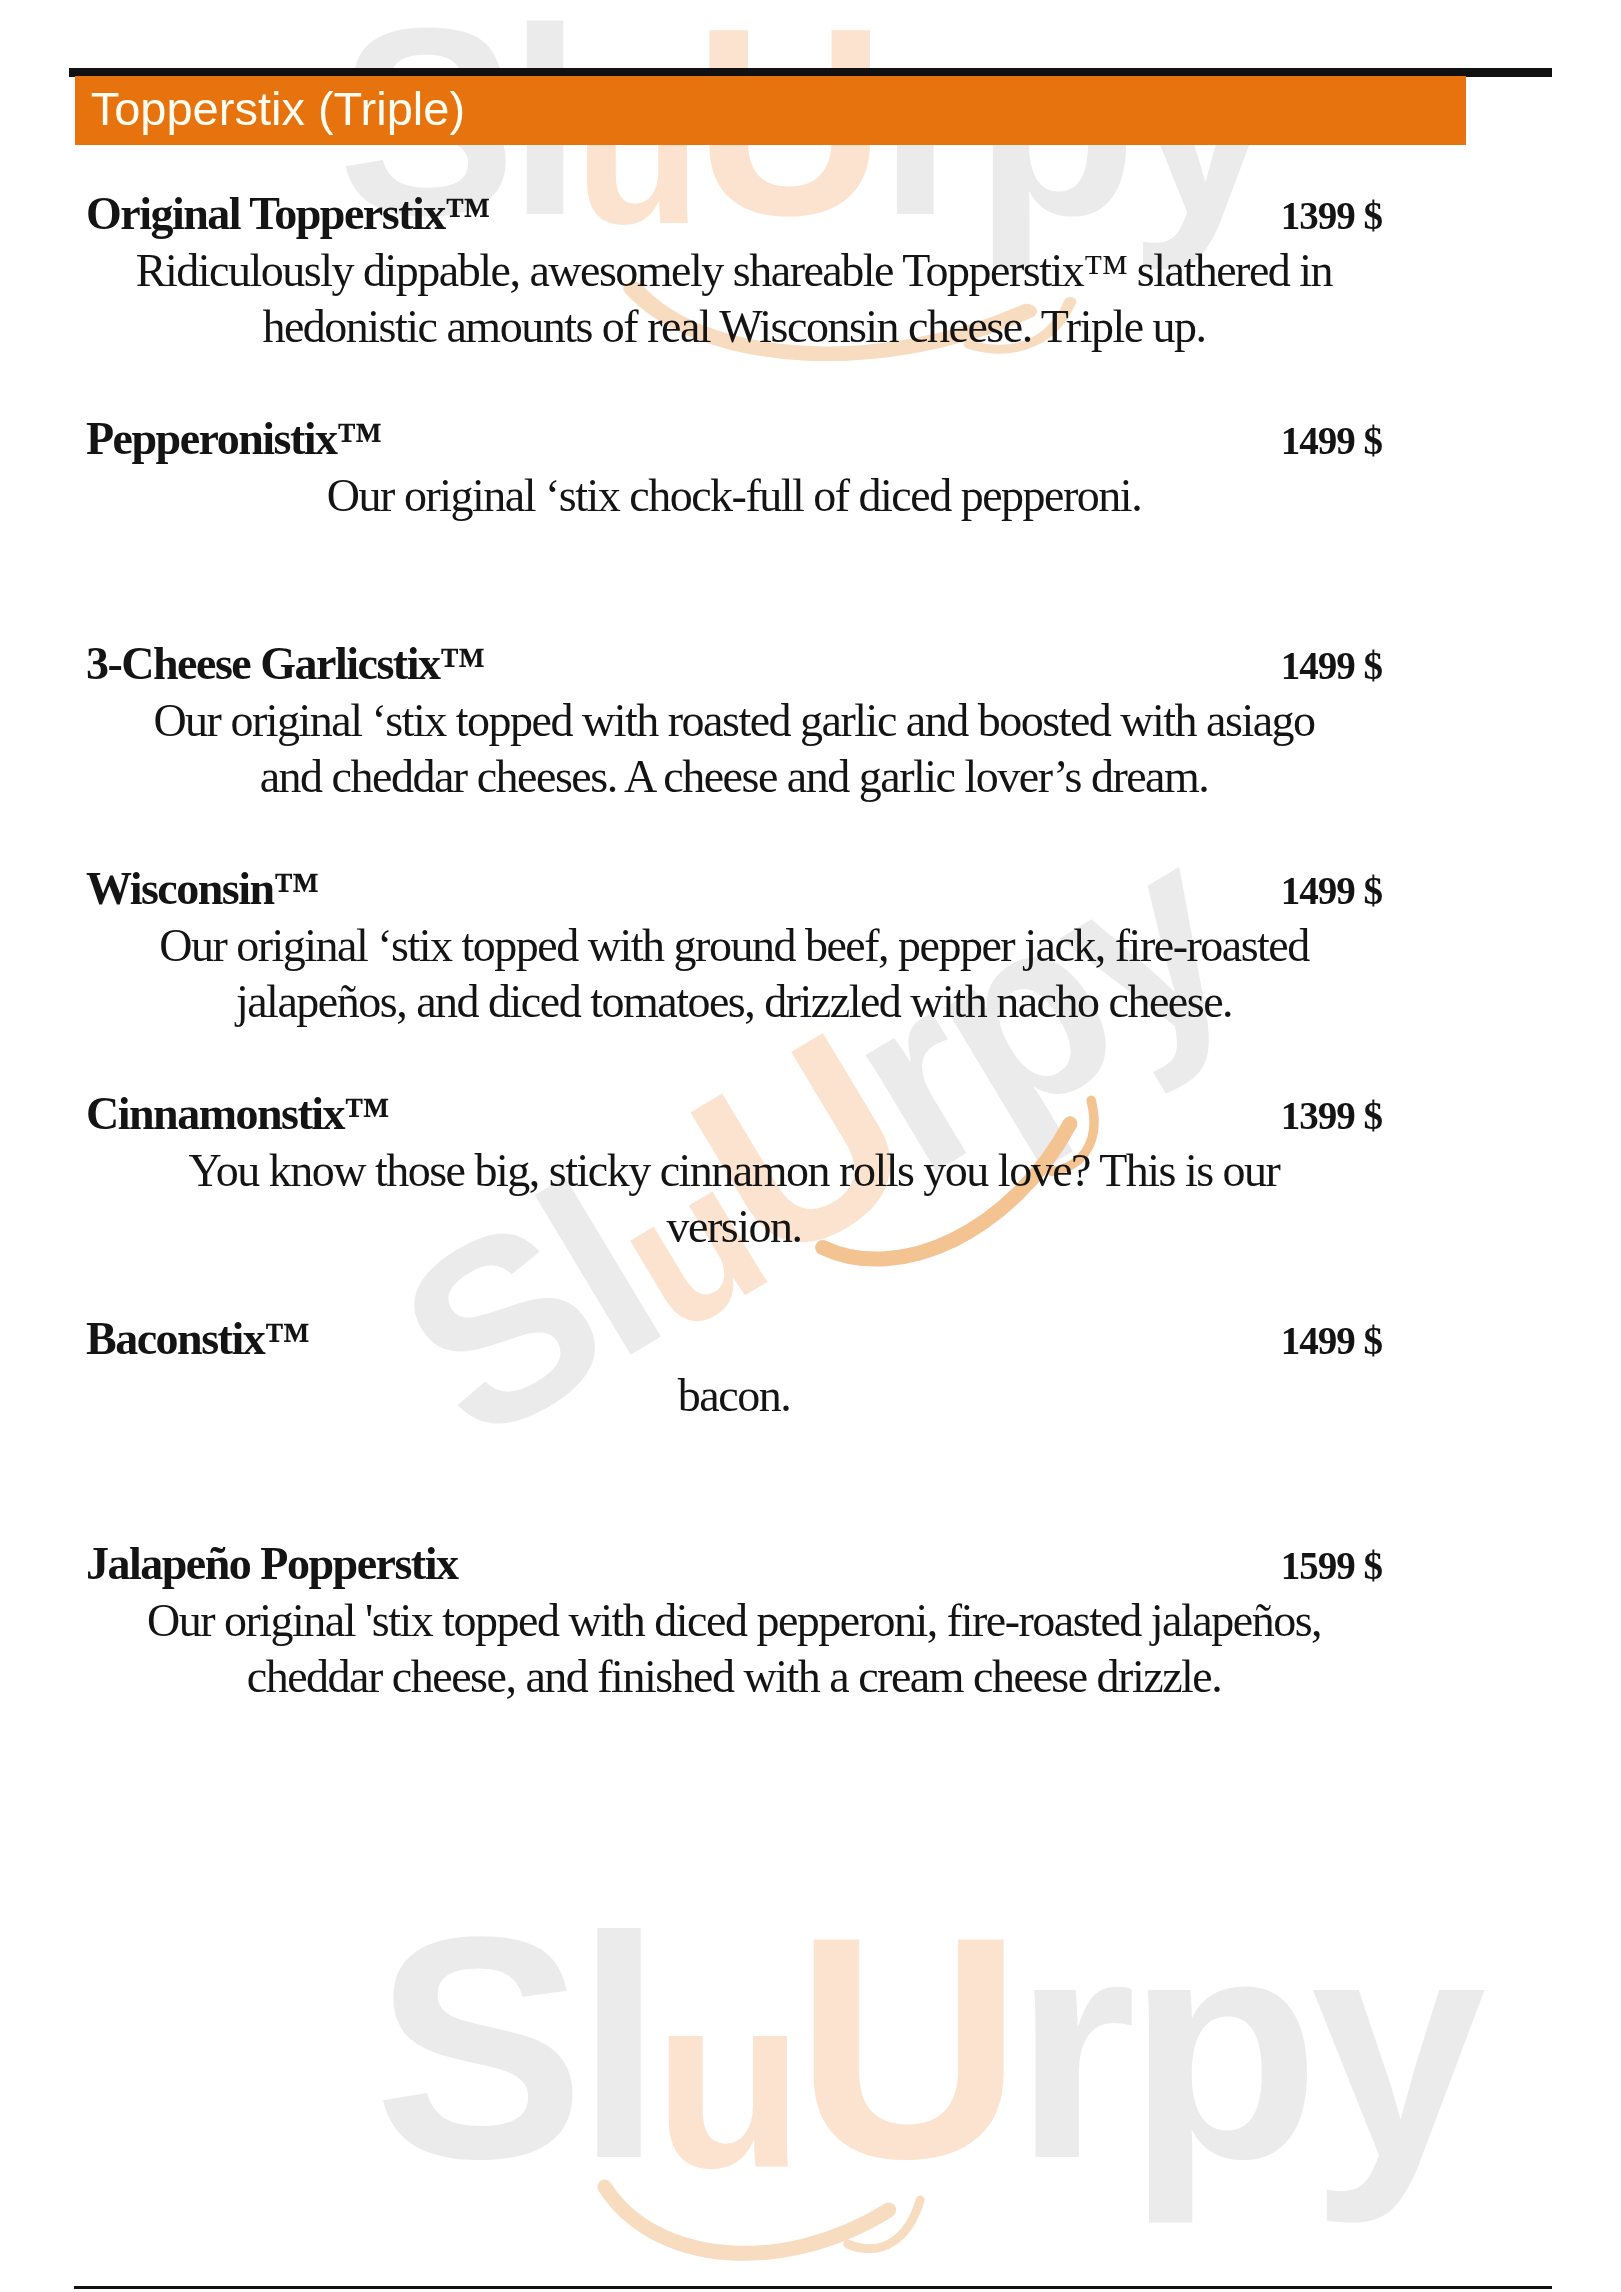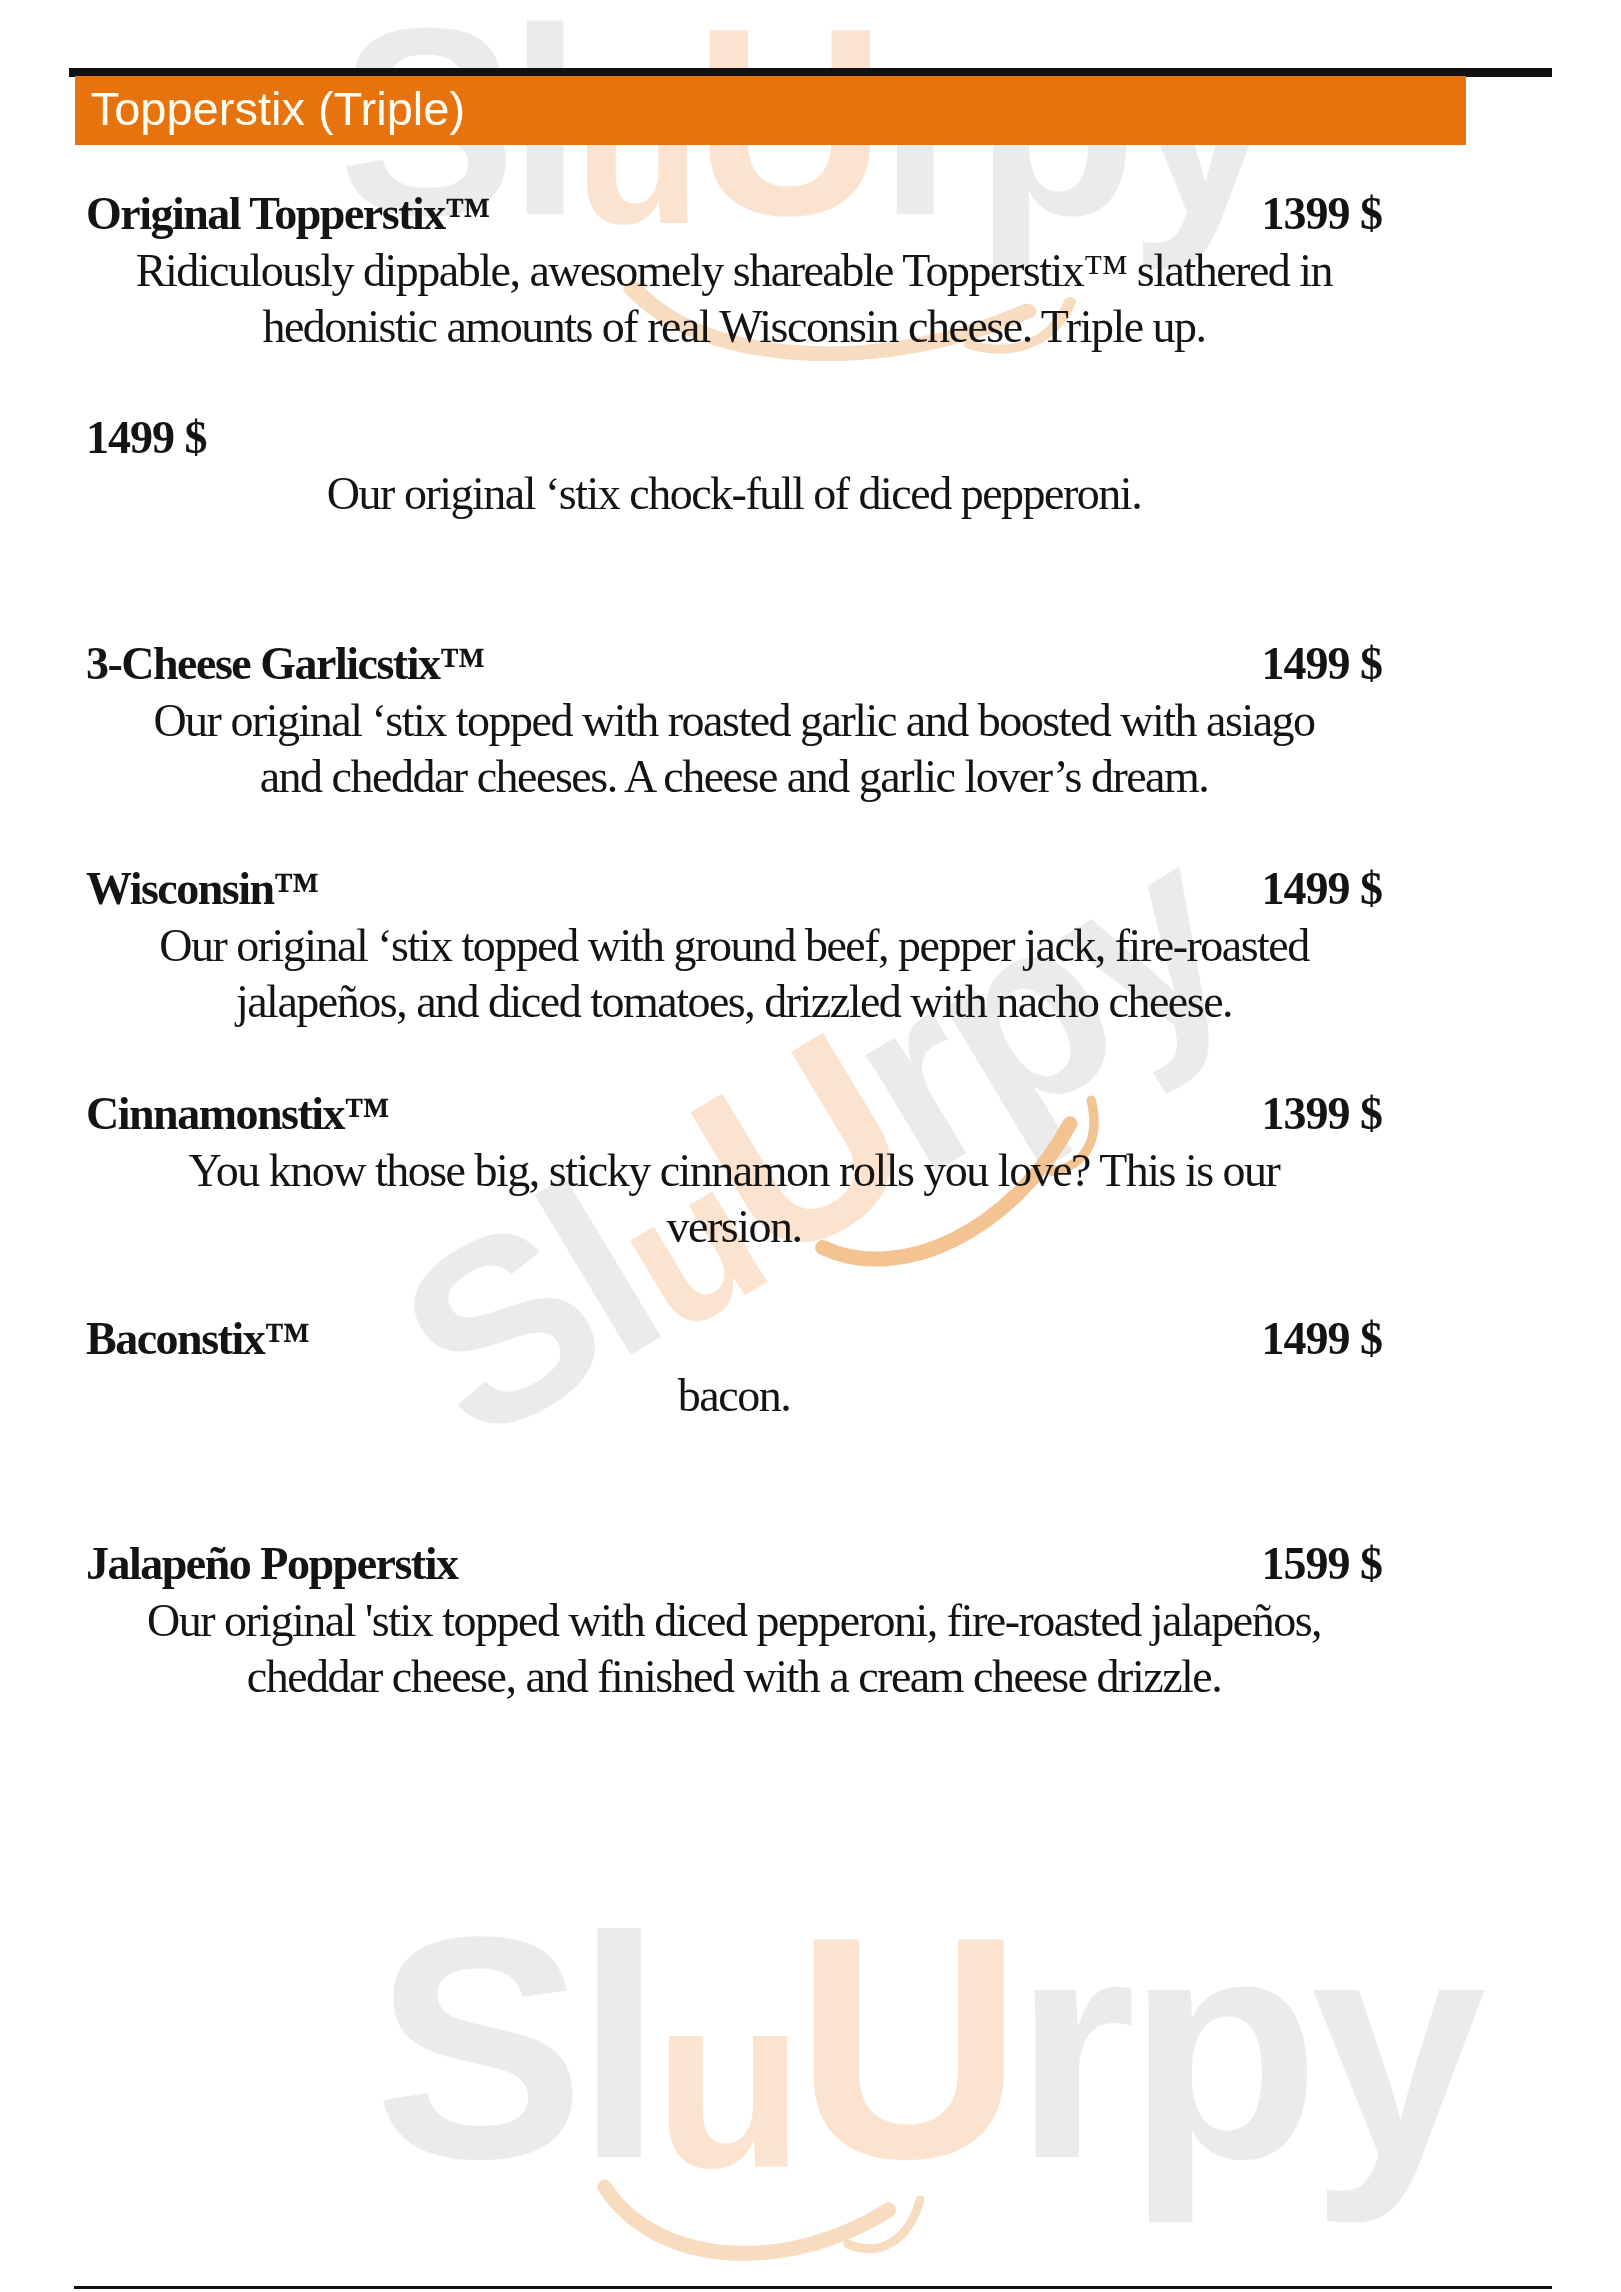--- a/index.html
+++ b/index.html
@@ -53,21 +53,21 @@
     position:absolute;left:86px;top:186px;width:1296px;z-index:1;
   }
   .item{height:225px;}
   .item-row{
     display:flex;justify-content:space-between;align-items:baseline;font-weight:bold;
   }
   .item-name{
     font-size:46px;letter-spacing:-1.5px;line-height:55px;
   }
   .item-price{
-    font-size:46px;letter-spacing:-1px;text-align:right;flex-shrink:0;
+    font-size:39px;letter-spacing:-1px;text-align:right;flex-shrink:0;
   }
   .item-desc{margin-top:2px;text-align:center;}
   .desc-line{
     font-size:46px;letter-spacing:-1.5px;line-height:56px;
   }
   
   .bottom-rule{
     position:absolute;left:74px;top:2286px;width:1478px;height:2.9px;
     background:var(--rule,#1d1d1d);z-index:1;
   }
@@ -113,20 +113,21 @@
       <span class="item-price">1399 $</span>
     </div>
     <div class="item-desc">
           <div class="desc-line">Ridiculously dippable, awesomely shareable Topperstix™ slathered in</div>
           <div class="desc-line">hedonistic amounts of real Wisconsin cheese. Triple up.</div>
         </div>
   </div>
 
   <div class="item">
     <div class="item-row">
+      <span class="item-name">Pepperonistix™</span>
       <span class="item-price">1499 $</span>
     </div>
     <div class="item-desc">
           <div class="desc-line">Our original ‘stix chock-full of diced pepperoni.</div>
         </div>
   </div>
 
   <div class="item">
     <div class="item-row">
       <span class="item-name">3-Cheese Garlicstix™</span>

